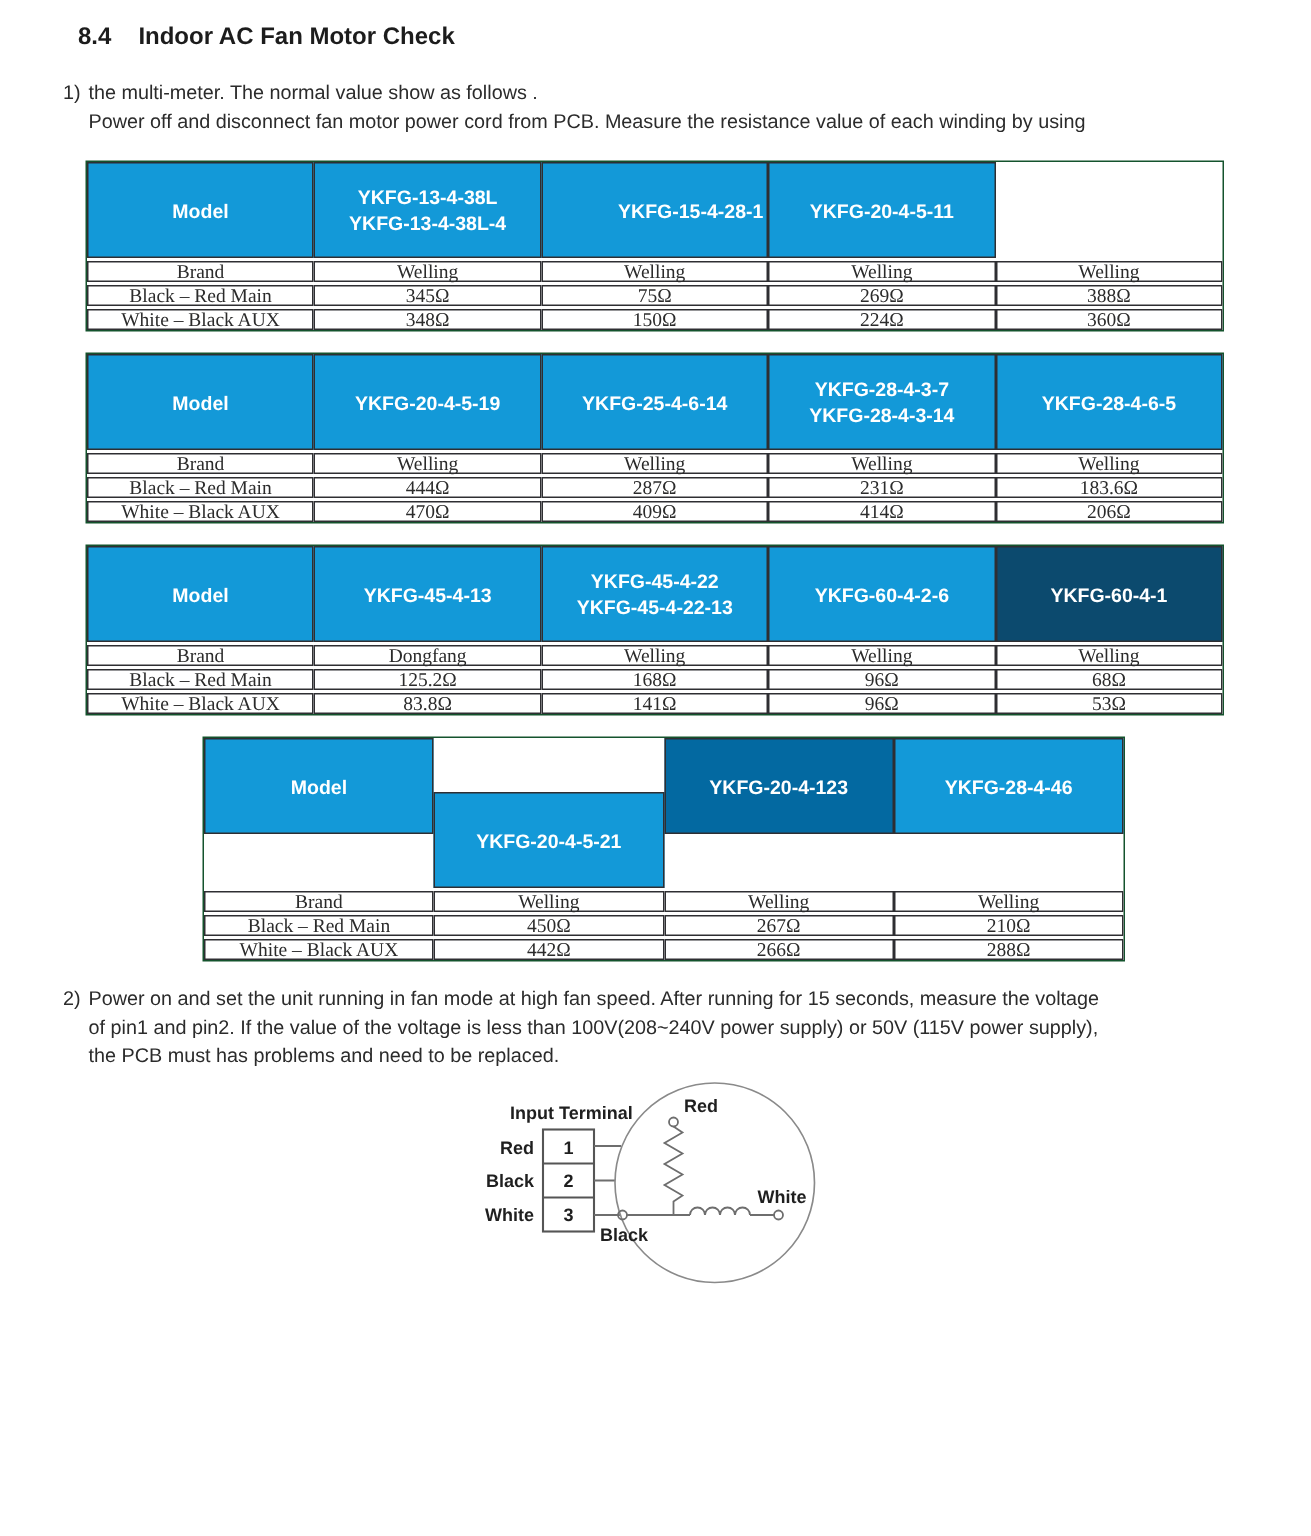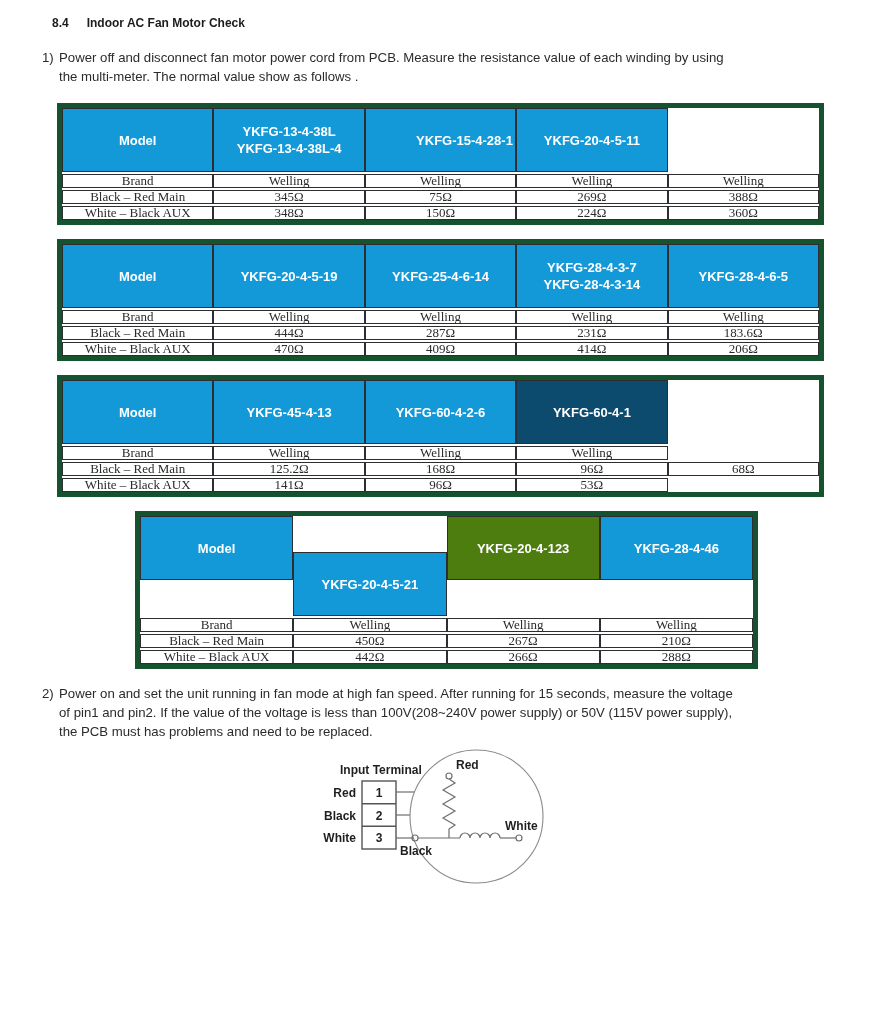--- a/index.html
+++ b/index.html
@@ -6,29 +6,29 @@
   body {
     width:874px; height:1024px; overflow:hidden;
     font-family:"Liberation Sans", sans-serif;
     color:#2b2b2b;
     -webkit-font-smoothing:antialiased;
   }
   .page { padding:14px 28px 0 42px; }
 
   .heading {
     margin:2px 0 0 10px;
-    font-size:12px; font-weight:bold; color:#1c1c1c;
+    font-size:16px; font-weight:bold; color:#1c1c1c;
     display:flex; gap:18px;
   }
 
   .step { display:flex; margin-top:18px; font-size:13.2px; line-height:19px; color:#2b2b2b; }
   .step .stepnum { width:17px; flex:none; }
   .step .steptext { flex:1; }
 
-  .rtable { margin-left:15px; margin-top:17px; border:5px solid #14532d; }
+  .rtable { margin-left:15px; margin-top:17px; border:1px solid #14532d; }
   .rtable + .rtable { margin-top:14px; }
   .trow { display:grid; }
   .trow + .trow { margin-top:2px; }
   .tcell {
     border:1px solid #2e2e32;
     display:flex; align-items:center; justify-content:center;
     text-align:center; font-size:13px; box-sizing:border-box;
   }
   .hcell {
     height:64px; flex-direction:column; line-height:17px;
@@ -46,22 +46,22 @@
 <div class="page">
 
   <div class="heading">
     <span>8.4</span>
     <span>Indoor AC Fan Motor Check</span>
   </div>
 
   <div class="step">
     <span class="stepnum">1)</span>
     <div class="steptext">
+      <div>the multi-meter. The normal value show as follows .</div>
       <div>Power off and disconnect fan motor power cord from PCB. Measure the resistance value of each winding by using</div>
-      <div>the multi-meter. The normal value show as follows .</div>
     </div>
   </div>
 
   <div class="rtable" style="width: 757px;">
       <div class="trow" style="grid-template-columns: repeat(5, 1fr);">
         <div class="tcell hcell" style="background: rgb(19, 153, 216);">
           <div>Model</div>
         </div>
         <div class="tcell hcell" style="background: rgb(19, 153, 216);">
           <div>YKFG-13-4-38L</div>
@@ -139,55 +139,61 @@
     </div>
   <div class="rtable" style="width: 757px;">
       <div class="trow" style="grid-template-columns: repeat(5, 1fr);">
         <div class="tcell hcell" style="background: rgb(19, 153, 216);">
           <div>Model</div>
         </div>
         <div class="tcell hcell" style="background: rgb(19, 153, 216);">
           <div>YKFG-45-4-13</div>
         </div>
         <div class="tcell hcell" style="background: rgb(19, 153, 216);">
+          <div>YKFG-45-4-22</div>
+          <div>YKFG-45-4-22-13</div>
+        </div>
+        <div class="tcell hcell" style="background: rgb(19, 153, 216);">
           <div>YKFG-60-4-2-6</div>
         </div>
         <div class="tcell hcell" style="background: #0c4a6e;">
           <div>YKFG-60-4-1</div>
         </div>
       </div>
       <div class="trow" style="grid-template-columns: repeat(5, 1fr);">
         <div class="tcell bcell">Brand</div>
+        <div class="tcell bcell">Dongfang</div>
         <div class="tcell bcell">Welling</div>
         <div class="tcell bcell">Welling</div>
         <div class="tcell bcell">Welling</div>
       </div>
       <div class="trow" style="grid-template-columns: repeat(5, 1fr);">
         <div class="tcell bcell">Black – Red Main</div>
         <div class="tcell bcell">125.2Ω</div>
         <div class="tcell bcell">168Ω</div>
         <div class="tcell bcell">96Ω</div>
         <div class="tcell bcell">68Ω</div>
       </div>
       <div class="trow" style="grid-template-columns: repeat(5, 1fr);">
         <div class="tcell bcell">White – Black AUX</div>
+        <div class="tcell bcell">83.8Ω</div>
         <div class="tcell bcell">141Ω</div>
         <div class="tcell bcell">96Ω</div>
         <div class="tcell bcell">53Ω</div>
       </div>
     </div>
   <div class="rtable" style="width: 613px; margin-left: 93px;">
       <div class="trow" style="grid-template-columns: repeat(4, 1fr);">
         <div class="tcell hcell" style="background: rgb(19, 153, 216);">
           <div>Model</div>
         </div>
         <div class="tcell hcell" style="background: rgb(19, 153, 216); margin-top: 36px;">
           <div>YKFG-20-4-5-21</div>
         </div>
-        <div class="tcell hcell" style="background: #4d7c0f;">
+        <div class="tcell hcell" style="background: #0369a1;">
           <div>YKFG-20-4-123</div>
         </div>
         <div class="tcell hcell" style="background: rgb(19, 153, 216);">
           <div>YKFG-28-4-46</div>
         </div>
       </div>
       <div class="trow" style="grid-template-columns: repeat(4, 1fr);">
         <div class="tcell bcell">Brand</div>
         <div class="tcell bcell">Welling</div>
         <div class="tcell bcell">Welling</div>

